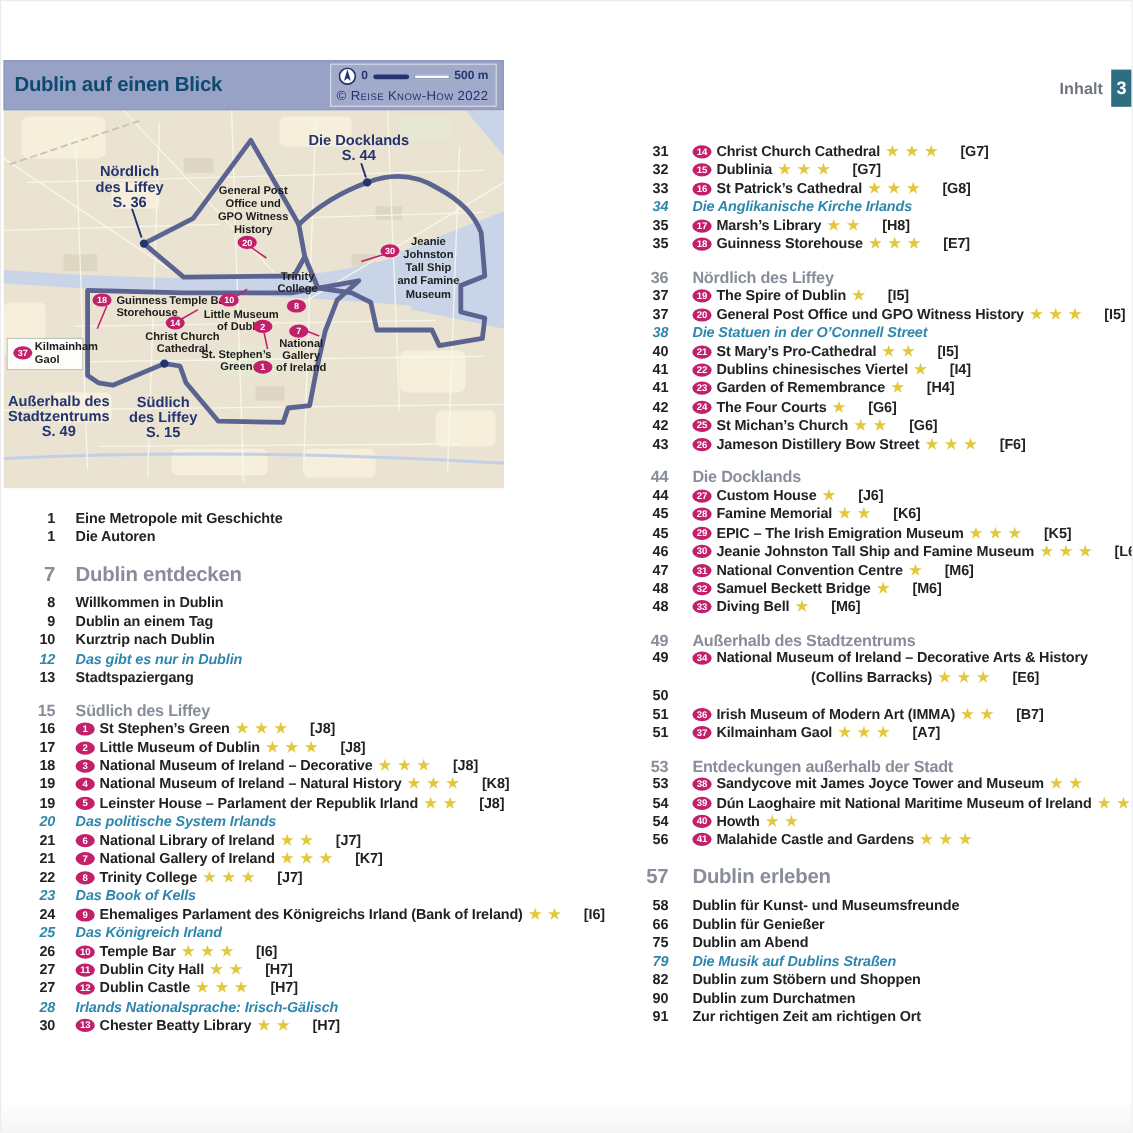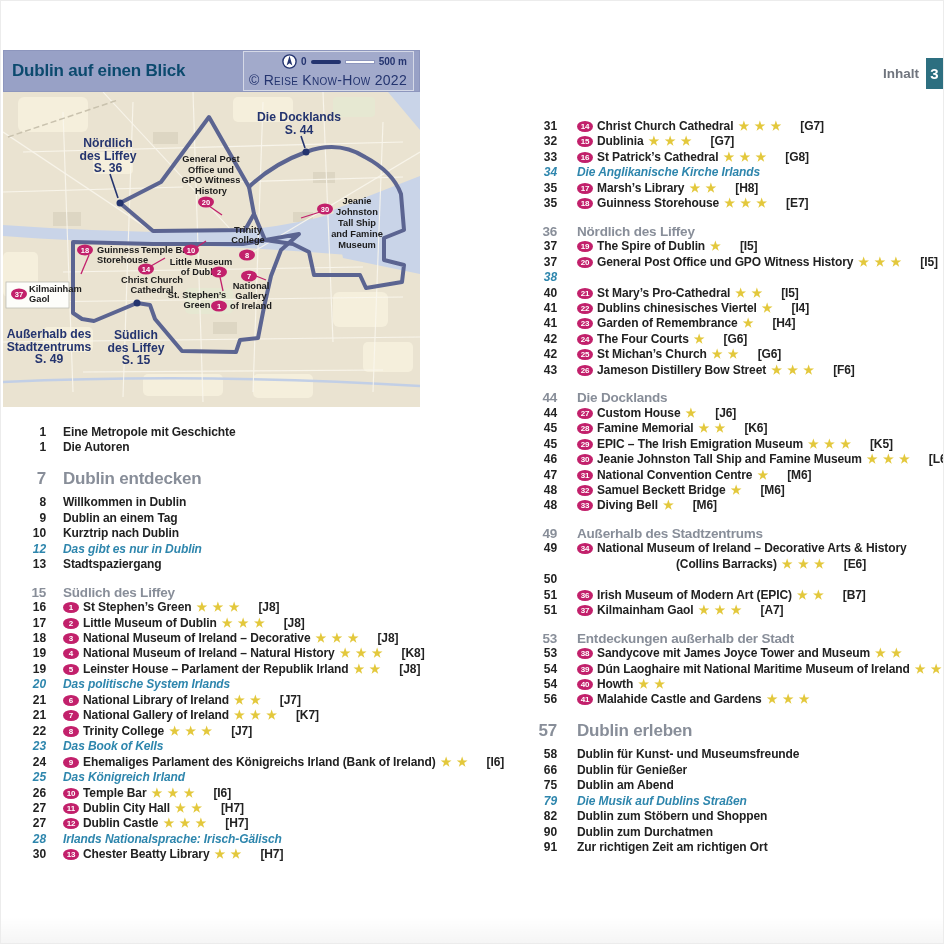--- a/index.html
+++ b/index.html
@@ -19,21 +19,21 @@
   .map{position:absolute;left:2px;top:49px;width:417px;height:359px;}
   .map-banner{height:42px;background:#98a1c6;display:flex;align-items:center;
         border:1px solid #8d96bd;box-sizing:border-box;}
   .map-banner .title{flex:1;padding-left:8px;color:#0c4a6e;font-weight:bold;font-size:17px;letter-spacing:-0.2px;}
   .scalebox{margin-right:5px;padding:2px 6px 2px 5px;border:1px solid rgba(255,255,255,0.55);
         background:rgba(255,255,255,0.10);display:flex;flex-direction:column;align-items:flex-end;}
   .scaleline{display:flex;align-items:center;gap:4px;}
   .scaleline .num{color:#24346f;font-size:10px;font-weight:bold;}
   .sb-dark{display:inline-block;width:30px;height:4px;background:#24346f;border-radius:2px;}
   .sb-light{display:inline-block;width:30px;height:4px;background:#fdfdfd;border:1px solid #8d96bd;box-sizing:border-box;}
-  .copyright{color:#24346f;font-size:14px;font-variant:small-caps;letter-spacing:0.3px;margin-top:3px;text-align:right;}
+  .copyright{color:#24346f;font-size:11px;font-variant:small-caps;letter-spacing:0.3px;margin-top:3px;text-align:right;}
   .map svg{display:block;}
   svg text{font-family:"Liberation Sans",sans-serif;}
   .poi-txt{fill:#1c1c1c;font-size:9.3px;font-weight:bold;}
   .region-txt{fill:#24346f;font-size:12.2px;font-weight:bold;}
   .mk-num{fill:#fff;font-size:7.5px;font-weight:bold;text-anchor:middle;}
 
   
   .col{position:absolute;}
   #toc-left{left:18px;top:424px;width:490px;}
   #toc-right{left:528px;top:118px;width:416px;}
@@ -368,20 +368,21 @@
       <div class="row poi">
         <span class="pg">37</span>
         <div class="tx"><span class="mk">19</span><span class="lb">The Spire of Dublin</span><span class="stars">★</span><span class="grid">[I5]</span></div>
       </div>
       <div class="row poi">
         <span class="pg">37</span>
         <div class="tx"><span class="mk">20</span><span class="lb">General Post Office und GPO Witness History</span><span class="stars">★ ★ ★</span><span class="grid">[I5]</span></div>
       </div>
       <div class="row italic">
         <span class="pg">38</span>
+        <div class="tx"><span class="lb">Die Statuen in der O’Connell Street</span></div>
       </div>
       <div class="row poi">
         <span class="pg">40</span>
         <div class="tx"><span class="mk">21</span><span class="lb">St Mary’s Pro-Cathedral</span><span class="stars">★ ★</span><span class="grid">[I5]</span></div>
       </div>
       <div class="row poi">
         <span class="pg">41</span>
         <div class="tx"><span class="mk">22</span><span class="lb">Dublins chinesisches Viertel</span><span class="stars">★</span><span class="grid">[I4]</span></div>
       </div>
       <div class="row poi">
@@ -438,21 +439,21 @@
       </div>
       <div class="row poi">
         <span class="pg">49</span>
         <div class="tx"><span class="mk">34</span><span class="lb">National Museum of Ireland – Decorative Arts &amp; History</span><div class="l2"><span class="lb">(Collins Barracks)</span><span class="stars">★ ★ ★</span><span class="grid">[E6]</span></div></div>
       </div>
       <div class="row poi">
         <span class="pg">50</span>
       </div>
       <div class="row poi">
         <span class="pg">51</span>
-        <div class="tx"><span class="mk">36</span><span class="lb">Irish Museum of Modern Art (EPIC)</span><span class="stars">★ ★</span><span class="grid">[B7]</span></div>
+        <div class="tx"><span class="mk">36</span><span class="lb">Irish Museum of Modern Art (IMMA)</span><span class="stars">★ ★</span><span class="grid">[B7]</span></div>
       </div>
       <div class="row poi">
         <span class="pg">51</span>
         <div class="tx"><span class="mk">37</span><span class="lb">Kilmainham Gaol</span><span class="stars">★ ★ ★</span><span class="grid">[A7]</span></div>
       </div>
       <div class="row header">
         <span class="pg">53</span>
         <div class="tx"><span class="lb">Entdeckungen außerhalb der Stadt</span></div>
       </div>
       <div class="row poi">

